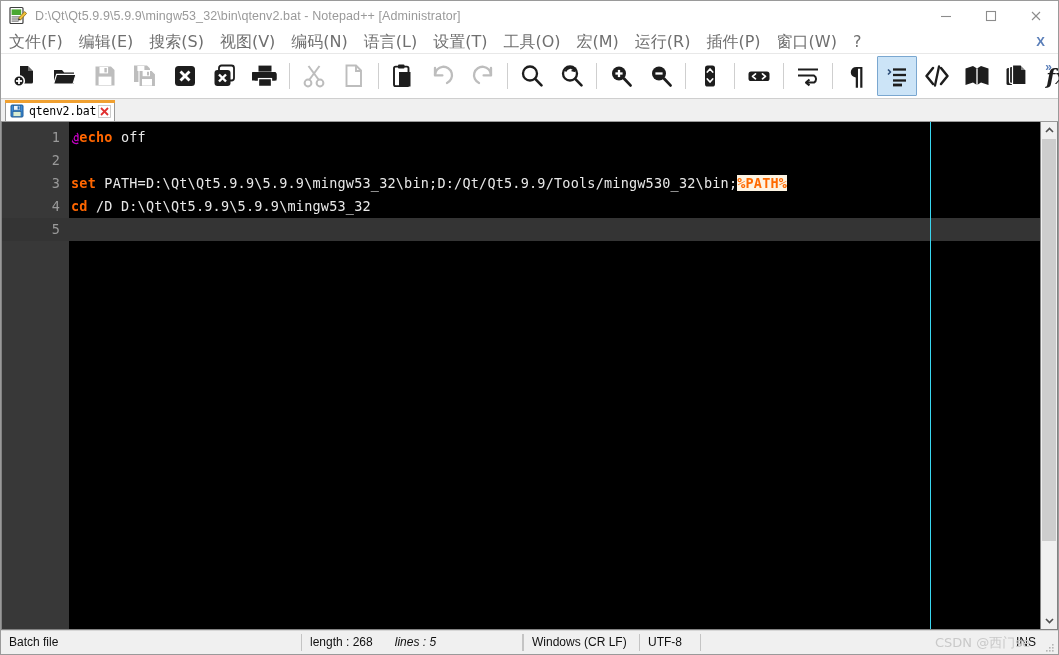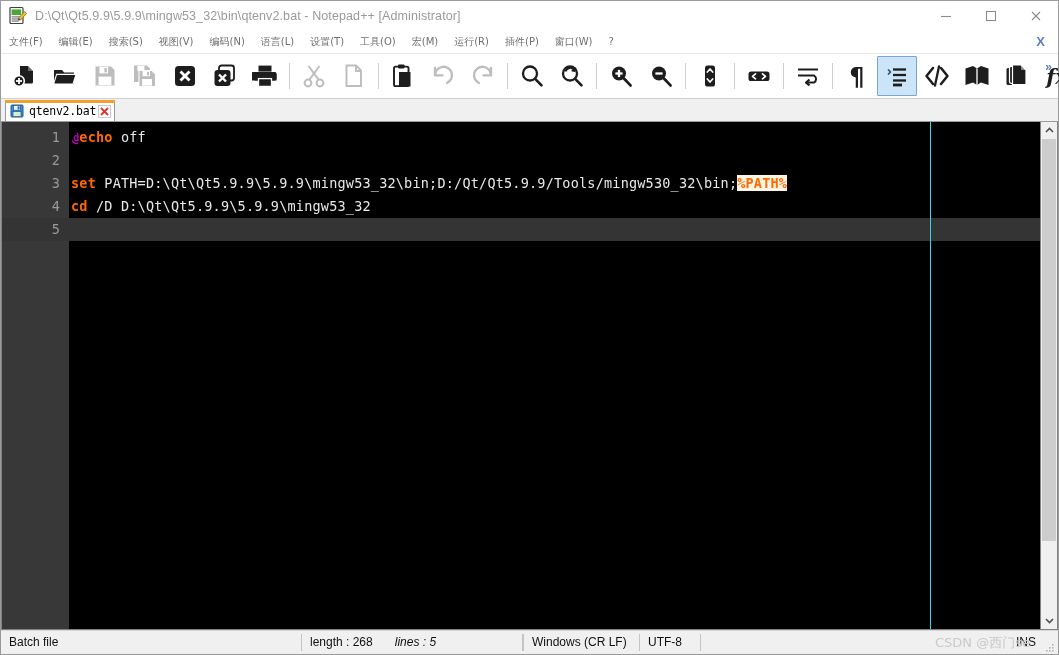--- a/index.html
+++ b/index.html
@@ -17,21 +17,21 @@
             position:relative;}
   .app-icon{width:20px;height:20px;margin-left:7px;margin-right:7px;position:relative;flex:0 0 20px;}
   .title-text{font-size:12.5px;color:#9a9a9a;letter-spacing:.1px;white-space:nowrap;}
   .wctrls{position:absolute;right:0;top:0;height:30px;display:flex;}
   .wbtn{width:45px;height:30px;display:flex;align-items:center;justify-content:center;}
   .wbtn svg{display:block;}
 
   
   .menubar{height:22px;flex:0 0 22px;background:#ffffff;display:flex;align-items:center;
            position:relative;border-bottom:1px solid #e8e8e8;}
-  .menu-item{font-size:10px;color:#6f6f6f;padding:0 8px;line-height:22px;white-space:nowrap;
+  .menu-item{font-size:16px;color:#6f6f6f;padding:0 8px;line-height:22px;white-space:nowrap;
              font-family:"DejaVu Sans","Liberation Sans",sans-serif;}
   .menu-close{position:absolute;right:8px;top:2px;font-size:13px;color:#5b7fb9;
               font-weight:bold;line-height:18px;padding:0 5px;}
 
   
   .toolbar{height:44px;flex:0 0 44px;background:#ffffff;display:flex;align-items:center;
            padding-left:4px;position:relative;border-bottom:1px solid #cfcfcf;}
   .tb{width:40px;height:40px;display:flex;align-items:center;justify-content:center;flex:0 0 40px;}
   .tb svg{display:block;}
   .tb.sel{background:#cce4f7;border:1px solid #7aa7d0;box-sizing:border-box;border-radius:1px;}

